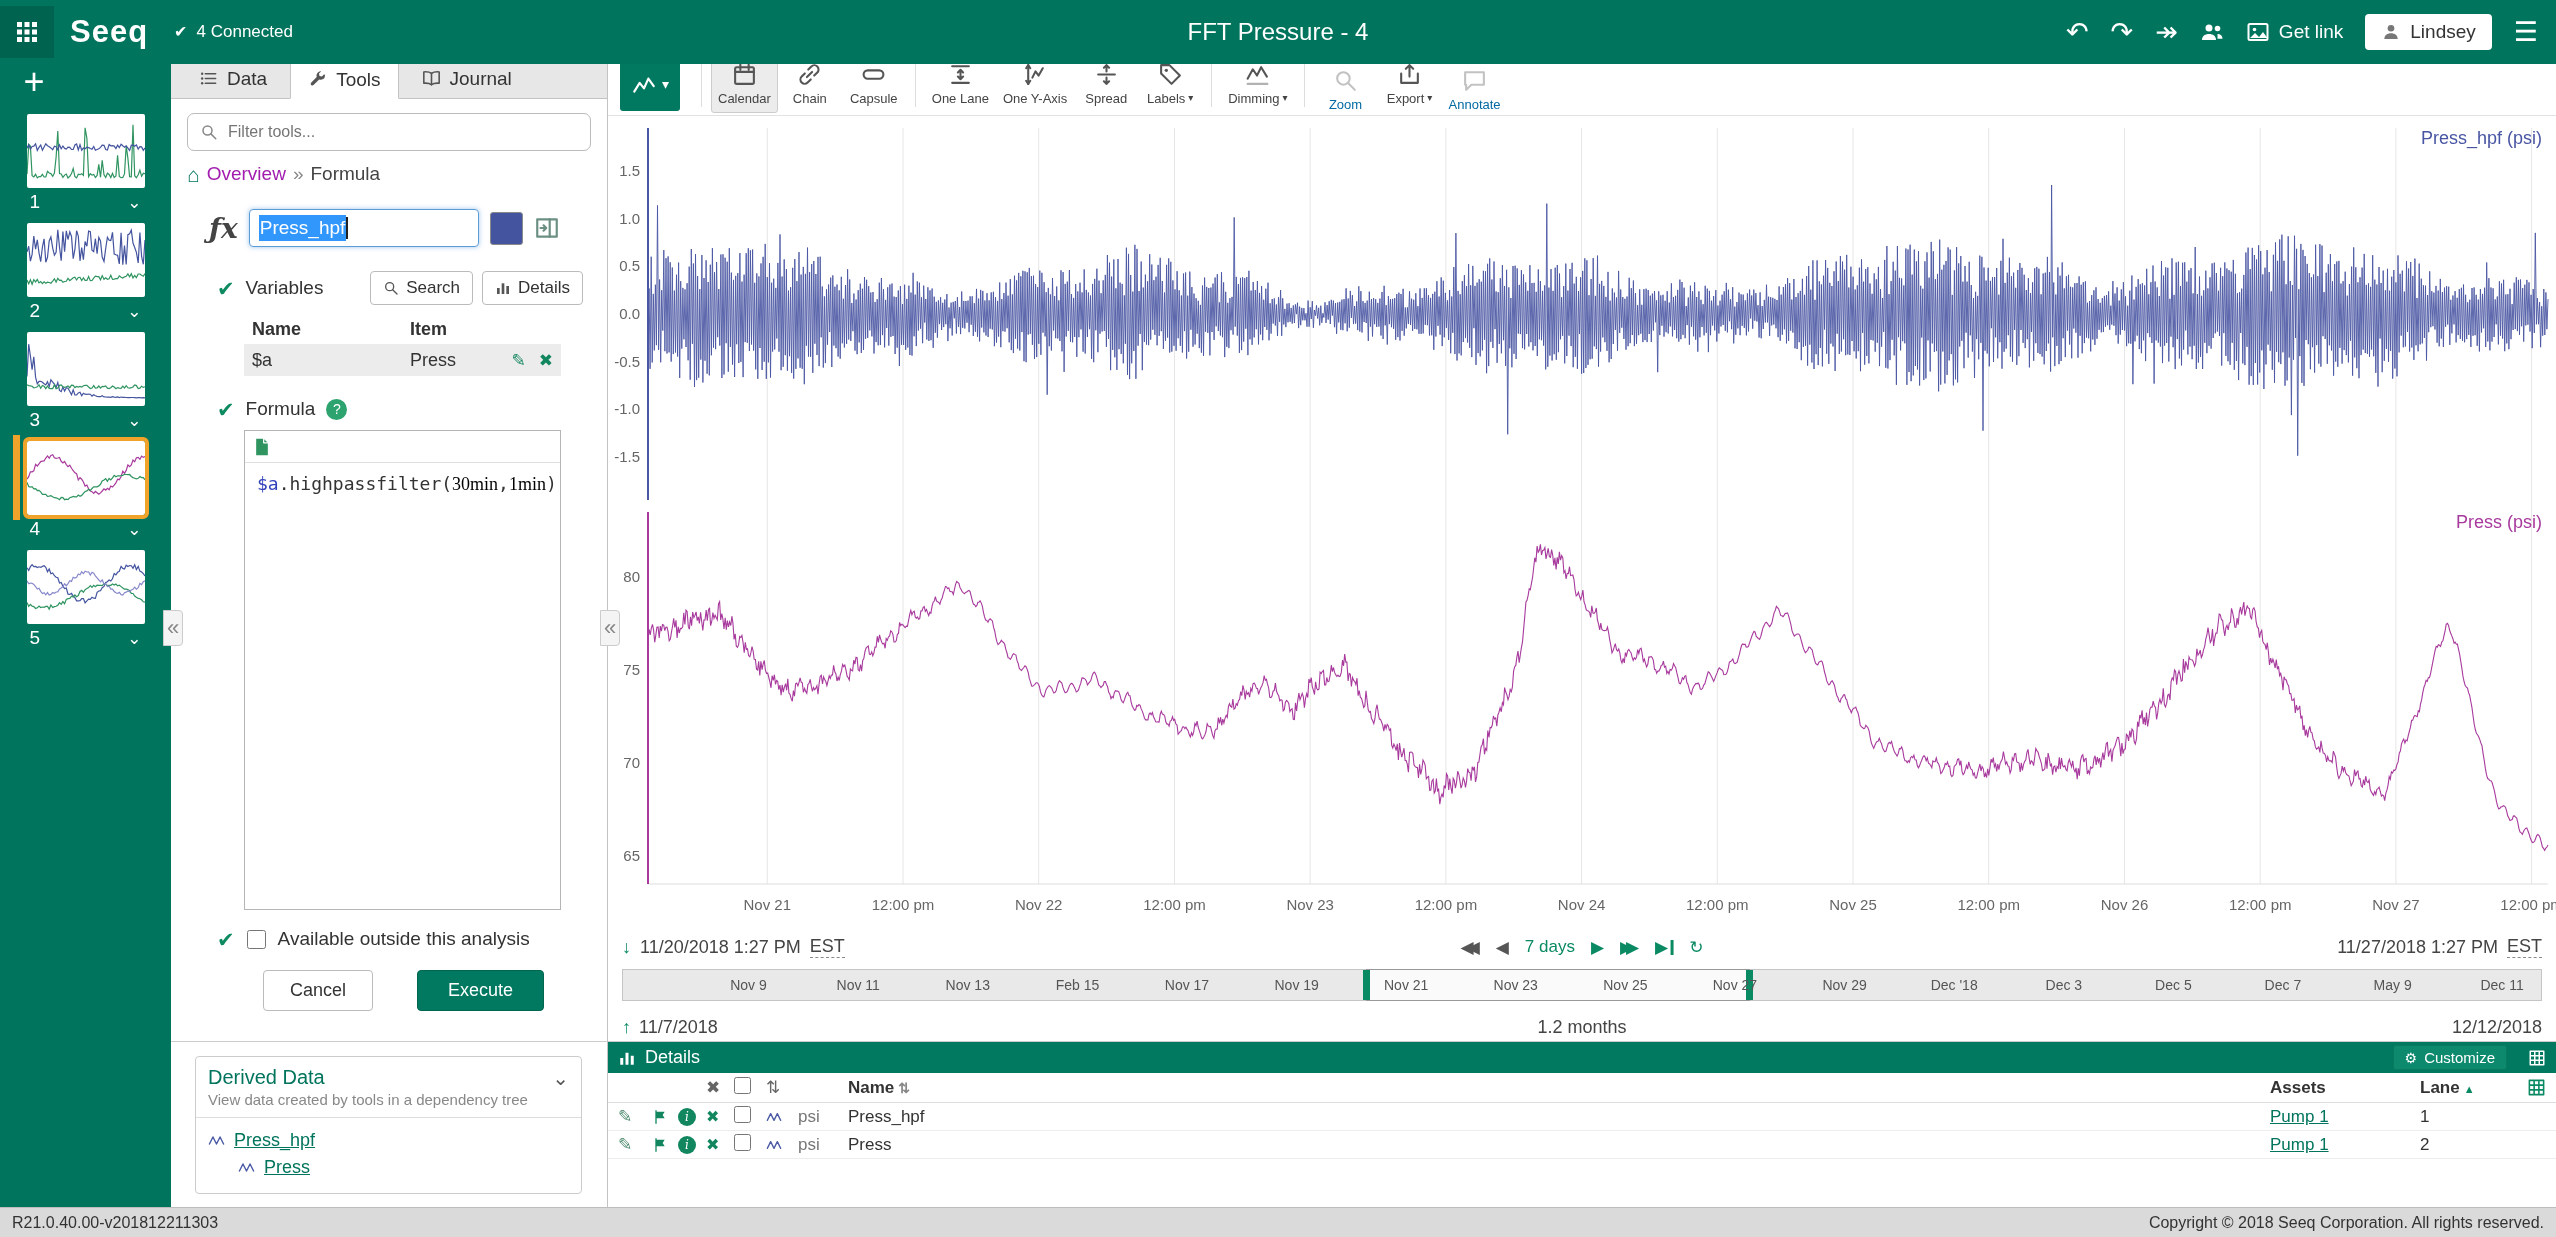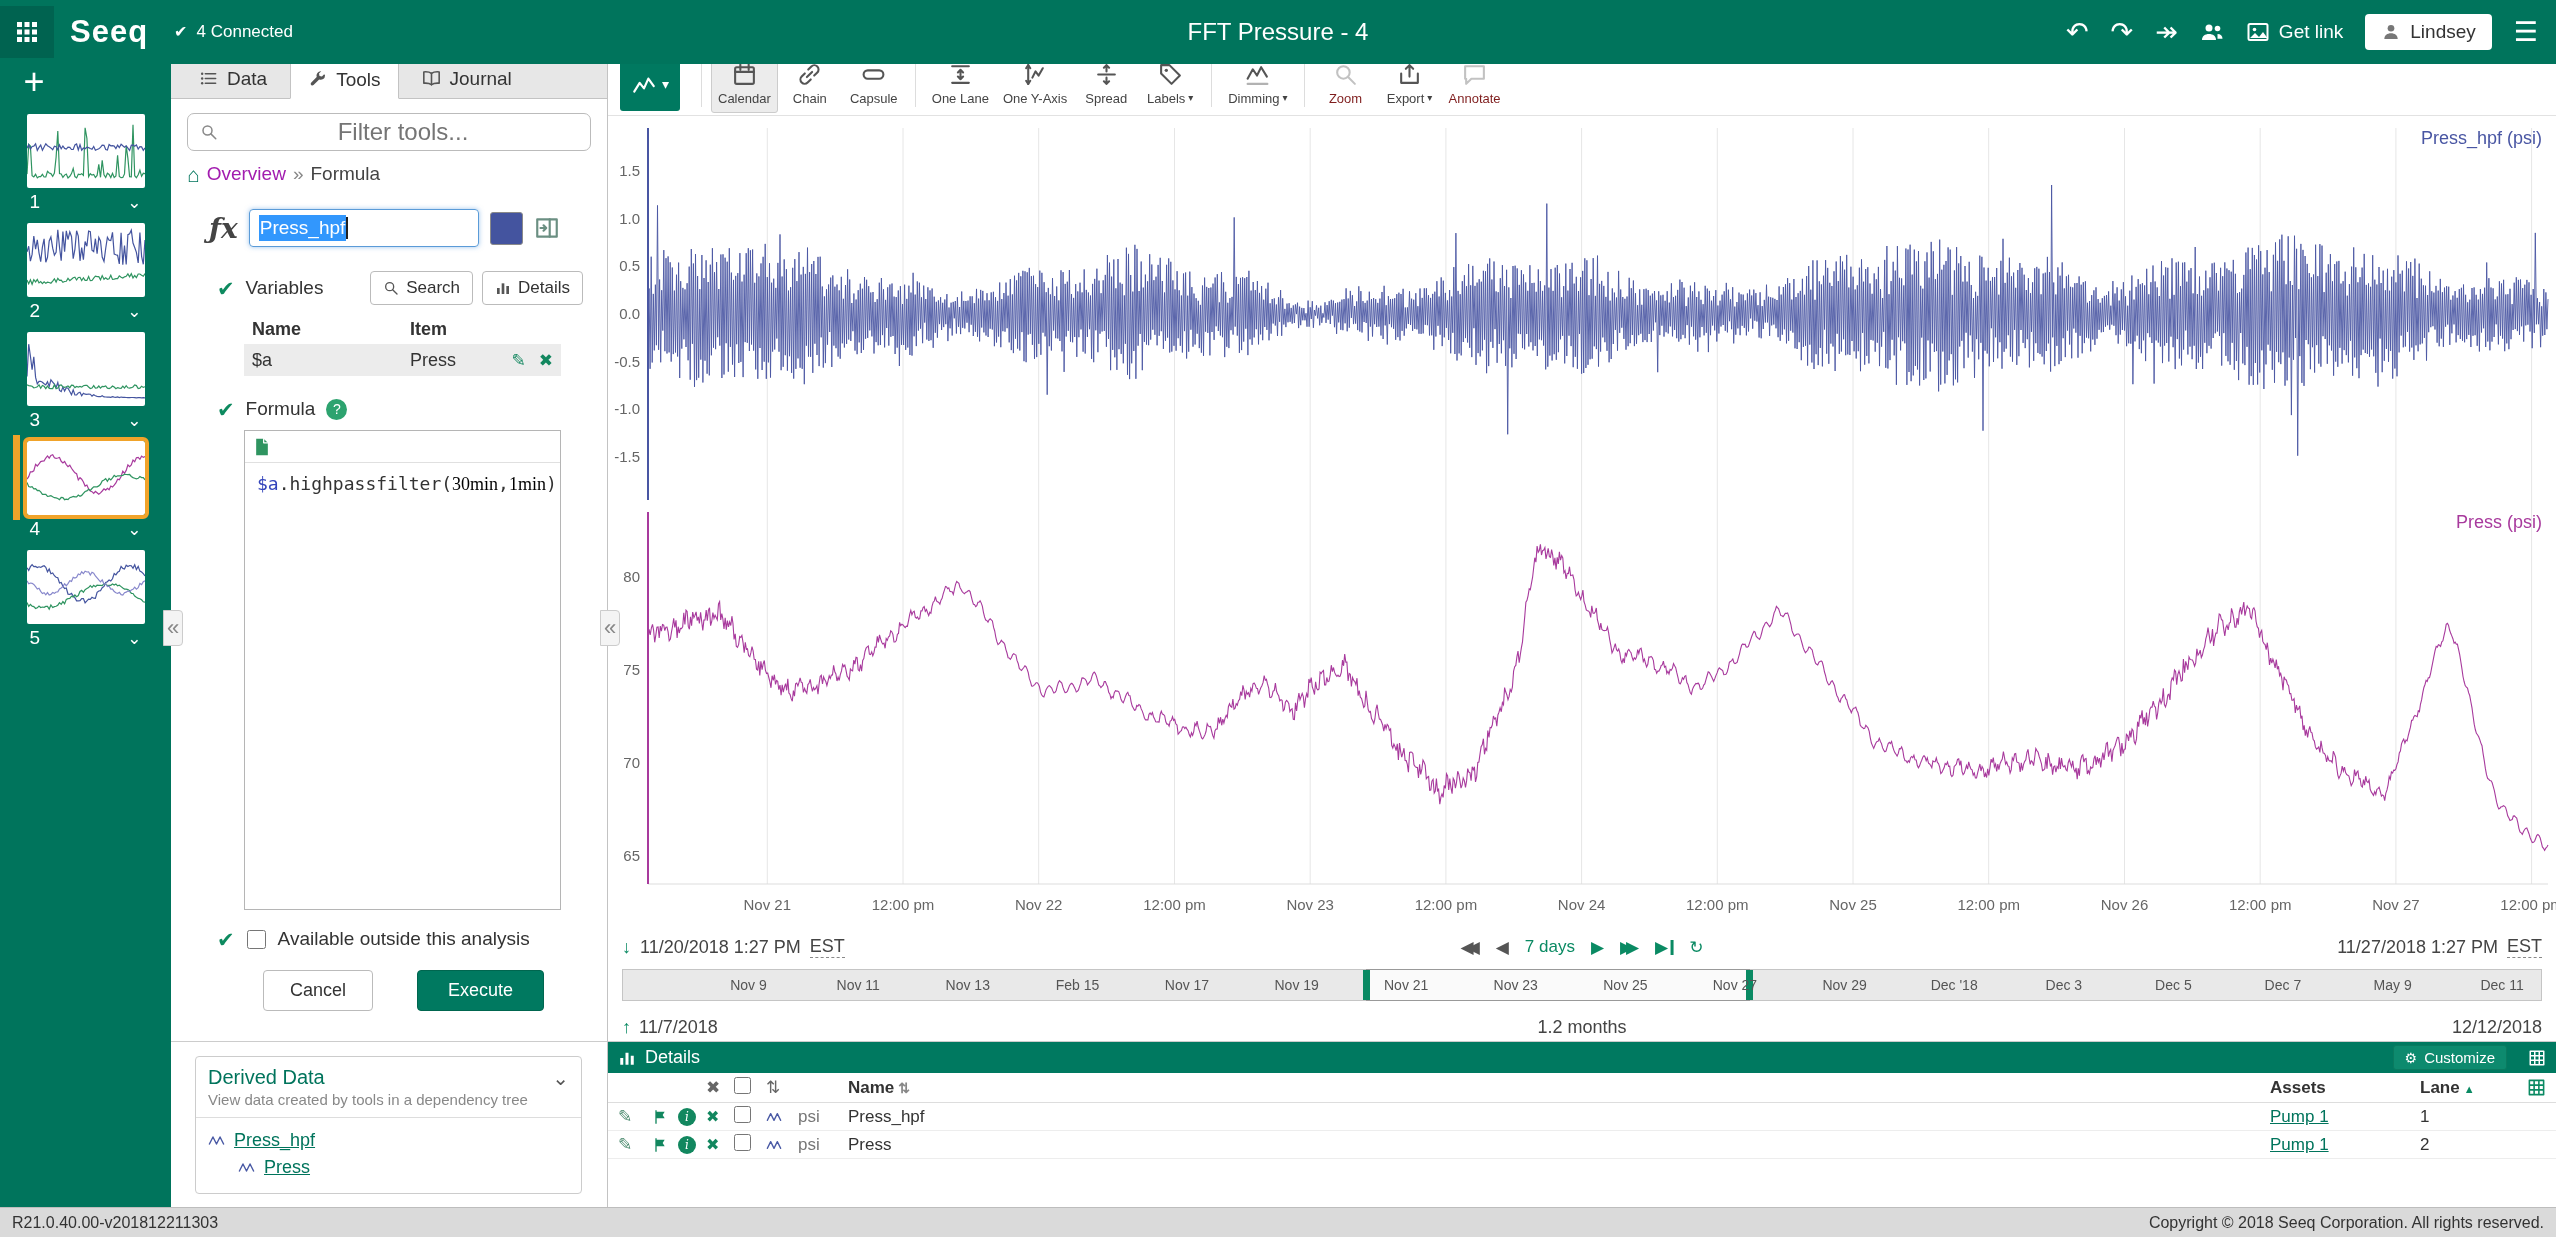--- a/index.html
+++ b/index.html
@@ -35,21 +35,21 @@
 
   
   .tools-panel { position:absolute; top:52px; left:171px; width:437px; bottom:30px; background:#fff; border-right:1px solid #c3c3c3; display:flex; flex-direction:column; z-index:10; }
   .tabbar { height:47px; background:#e7e7e7; border-bottom:1px solid #c3c3c3; display:flex; align-items:flex-end; padding-left:10px; gap:5px; flex:none; }
   .tab { height:39px; display:flex; align-items:center; gap:9px; padding:0 17px; font-size:19px; color:#333; cursor:pointer; border:1px solid transparent; }
   .tab .top-ico { font-size:19px; color:#555; }
   .tab.active { background:#fff; border:1px solid #c3c3c3; border-bottom-color:#fff; margin-bottom:-1px; }
   .filter-row { padding:14px 16px 10px; flex:none; }
   .filter-input { border:1px solid #bbb; border-radius:7px; height:38px; display:flex; align-items:center; gap:10px; padding:0 12px; color:#999; }
   .filter-input .top-ico { font-size:18px; color:#888; }
-  .filter-input input { border:none; outline:none; flex:1; font-size:24px; font-family:inherit; color:#000000; background:transparent;text-align:center; }
+  .filter-input input { border:none; outline:none; flex:1; font-size:16px; font-family:inherit; color:#000000; background:transparent; }
   .breadcrumb { display:flex; align-items:center; gap:7px; padding:2px 16px 12px; font-size:19px; }
   .crumb-link { color:#a21caf; cursor:pointer; }
   .crumb-sep { color:#888; }
   .crumb-cur { color:#444; }
   .bc-home { color:#00745c; font-size:21px; }
   .form-scroll { flex:1; overflow:hidden; }
   .fx-row { display:flex; align-items:center; gap:11px; padding:12px 16px 16px 38px; }
   .fx-glyph { font-family:"DejaVu Serif",serif; font-style:italic; font-weight:bold; font-size:28px; color:#444; }
   .name-input { width:230px; height:38px; border:1px solid #5a9bd8; border-radius:4px; box-shadow:0 0 5px rgba(80,150,220,.55); display:flex; align-items:center; padding:0 9px; font-size:19px; cursor:text; }
   .name-input .sel { background:#3297fd; color:#fff; padding:2px 1px; }
@@ -99,21 +99,21 @@
   
   .main { position:absolute; top:52px; left:608px; right:0; bottom:30px; display:flex; flex-direction:column; background:#fff; }
   .chart-toolbar { height:64px; border-bottom:1px solid #e2e2e2; display:flex; align-items:center; padding-left:12px; flex:none; }
   .trend-btn { width:60px; height:54px; background:#007960; border-radius:3px; color:#fff; display:flex; align-items:center; justify-content:center; gap:5px; margin-right:12px; cursor:pointer; }
   .trend-btn .top-ico { font-size:26px; }
   .trend-btn .caret { font-size:14px; }
   .tb-sep { width:1px; height:46px; background:#ddd; margin:0 9px; }
   .tb-btn { min-width:64px; height:58px; display:flex; flex-direction:column; align-items:center; justify-content:center; gap:4px; color:#444; font-size:13px; padding:0 6px; cursor:pointer; border:1px solid transparent; border-radius:3px; }
   .tb-btn .top-ico { font-size:25px; color:#555; }
   .tb-btn.active { background:#ececec; border-color:#ccc; }
-  .tb-btn.disabled { color:#7f1d1d; cursor:default; }
+  .tb-btn.disabled { color:#0369a1; cursor:default;justify-content:flex-end; }
   .tb-btn.disabled .top-ico { color:#c2c2c2; }
   .tb-lbl { display:flex; align-items:center; gap:3px; white-space:nowrap; }
   .tb-lbl .caret { font-size:10px; }
 
   .chart-wrap { height:815px; position:relative; flex:none; }
   .chart-wrap svg { font-family:"Liberation Sans",sans-serif; }
 
   .timebar { height:32px; display:flex; align-items:center; padding:0 14px; position:relative; font-size:18px; color:#444; flex:none; }
   .tb-left,.tb-rightd { display:flex; align-items:center; gap:9px; }
   .tb-rightd { margin-left:auto; }

